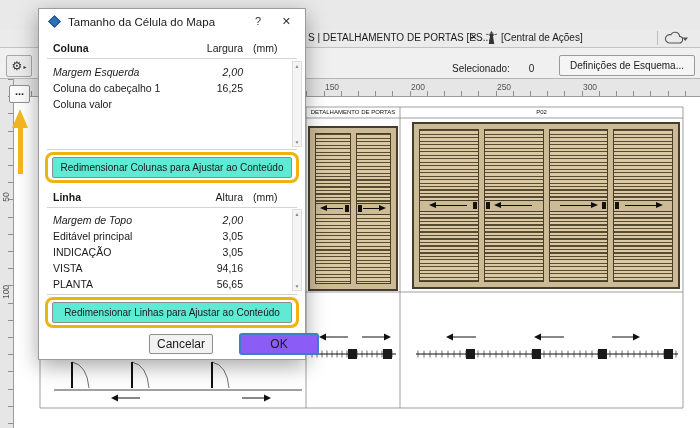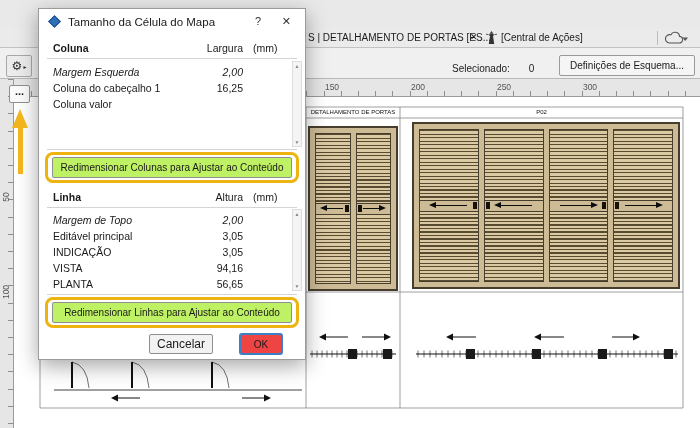--- a/index.html
+++ b/index.html
@@ -60,23 +60,23 @@
   .sec-head .vu{width:50px;padding-left:10px}
   .hline{position:absolute;left:8px;right:8px;border-top:1px solid #d4d4d4}
   .rows{position:absolute;left:0;right:0}
   .grid-row{height:16px;display:flex;align-items:flex-end;padding-left:14px;padding-right:12px}
   .grid-row .lbl{flex:1;white-space:nowrap;overflow:hidden}
   .grid-row .val{width:56px;text-align:right}
   .grid-row .pad{width:50px}
   .italic{font-style:italic}
   .scrollbar{position:absolute;right:3px;width:10px;background:#f4f4f4;border:1px solid #ddd;display:flex;flex-direction:column;justify-content:space-between;align-items:center;font-size:5px;color:#888;padding:1px 0}
   .ybox{position:absolute;left:6px;right:6px;height:31px;border:3px solid #eeb211;border-radius:8px;z-index:2}
-  .dlg-btn{position:absolute;left:13px;right:13px;height:21px;background:#bef264;border:1px solid #8f8f8f;border-radius:2px;font-size:10px;display:flex;align-items:center;justify-content:center;z-index:3;white-space:nowrap}
+  .dlg-btn{position:absolute;left:13px;right:13px;height:21px;background:#5eead4;border:1px solid #8f8f8f;border-radius:2px;font-size:10px;display:flex;align-items:center;justify-content:center;z-index:3;white-space:nowrap}
   .cancel-btn{position:absolute;left:110px;top:325px;width:64px;height:20px;background:#f2f2f2;border:1px solid #8f8f8f;border-radius:2px;font-size:12px;display:flex;align-items:center;justify-content:center}
-  .ok-btn{position:absolute;left:200px;top:324px;width:44px;height:22px;background:#ef4444;border:2px solid #3b7fc4;border-radius:3px;font-size:10px;display:flex;align-items:center;justify-content:center}
+  .ok-btn{position:absolute;left:200px;top:324px;width:80px;height:22px;background:#8b5cf6;border:2px solid #3b7fc4;border-radius:3px;font-size:12px;display:flex;align-items:center;justify-content:center}
 </style>
 </head>
 <body>
 
 <div id="app">
 
   <div class="corner-tab">TÉRRE...</div>
 
   <div class="tabbar">
     <span class="tab-title">S | DETALHAMENTO DE PORTAS [ES...</span>

